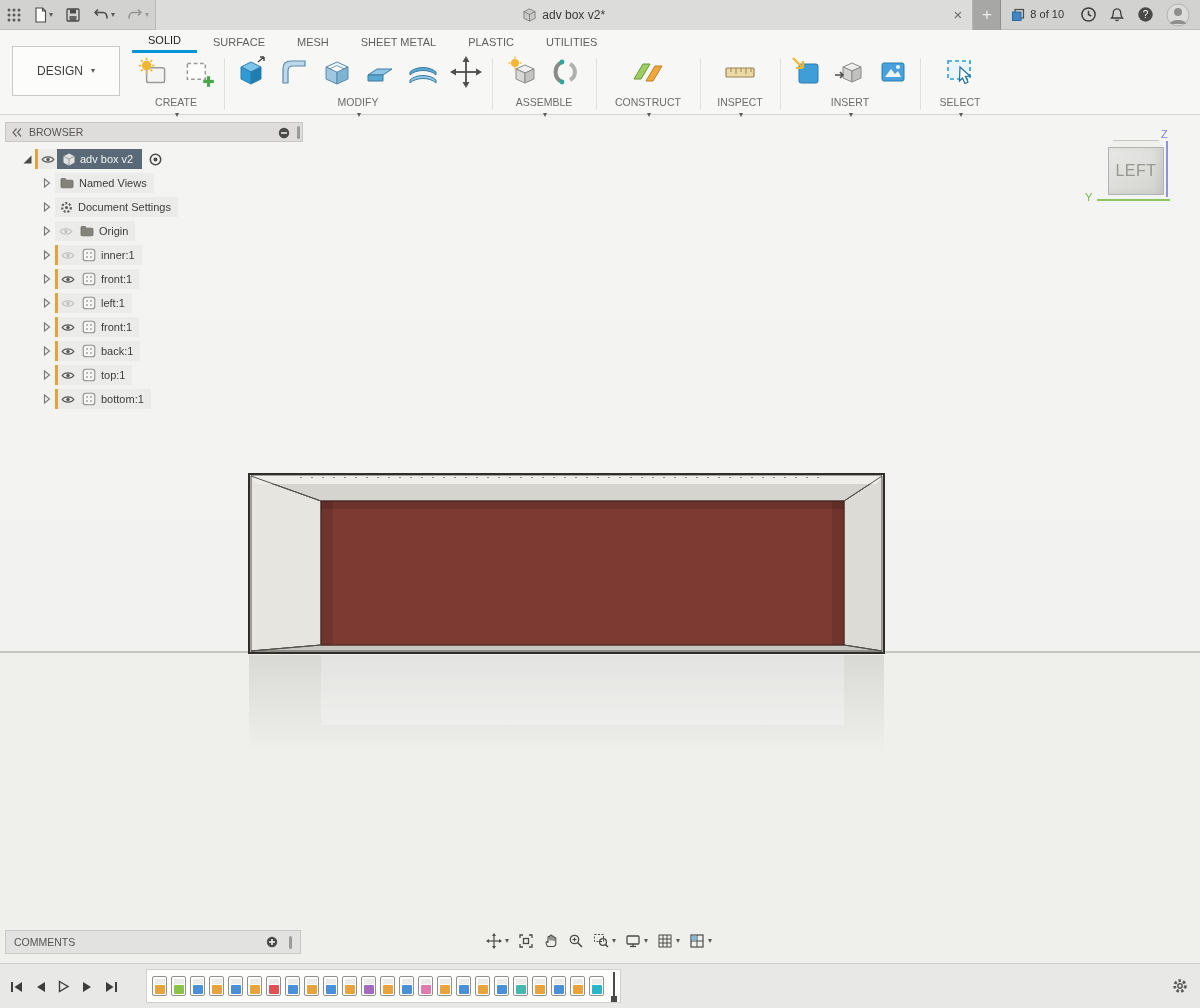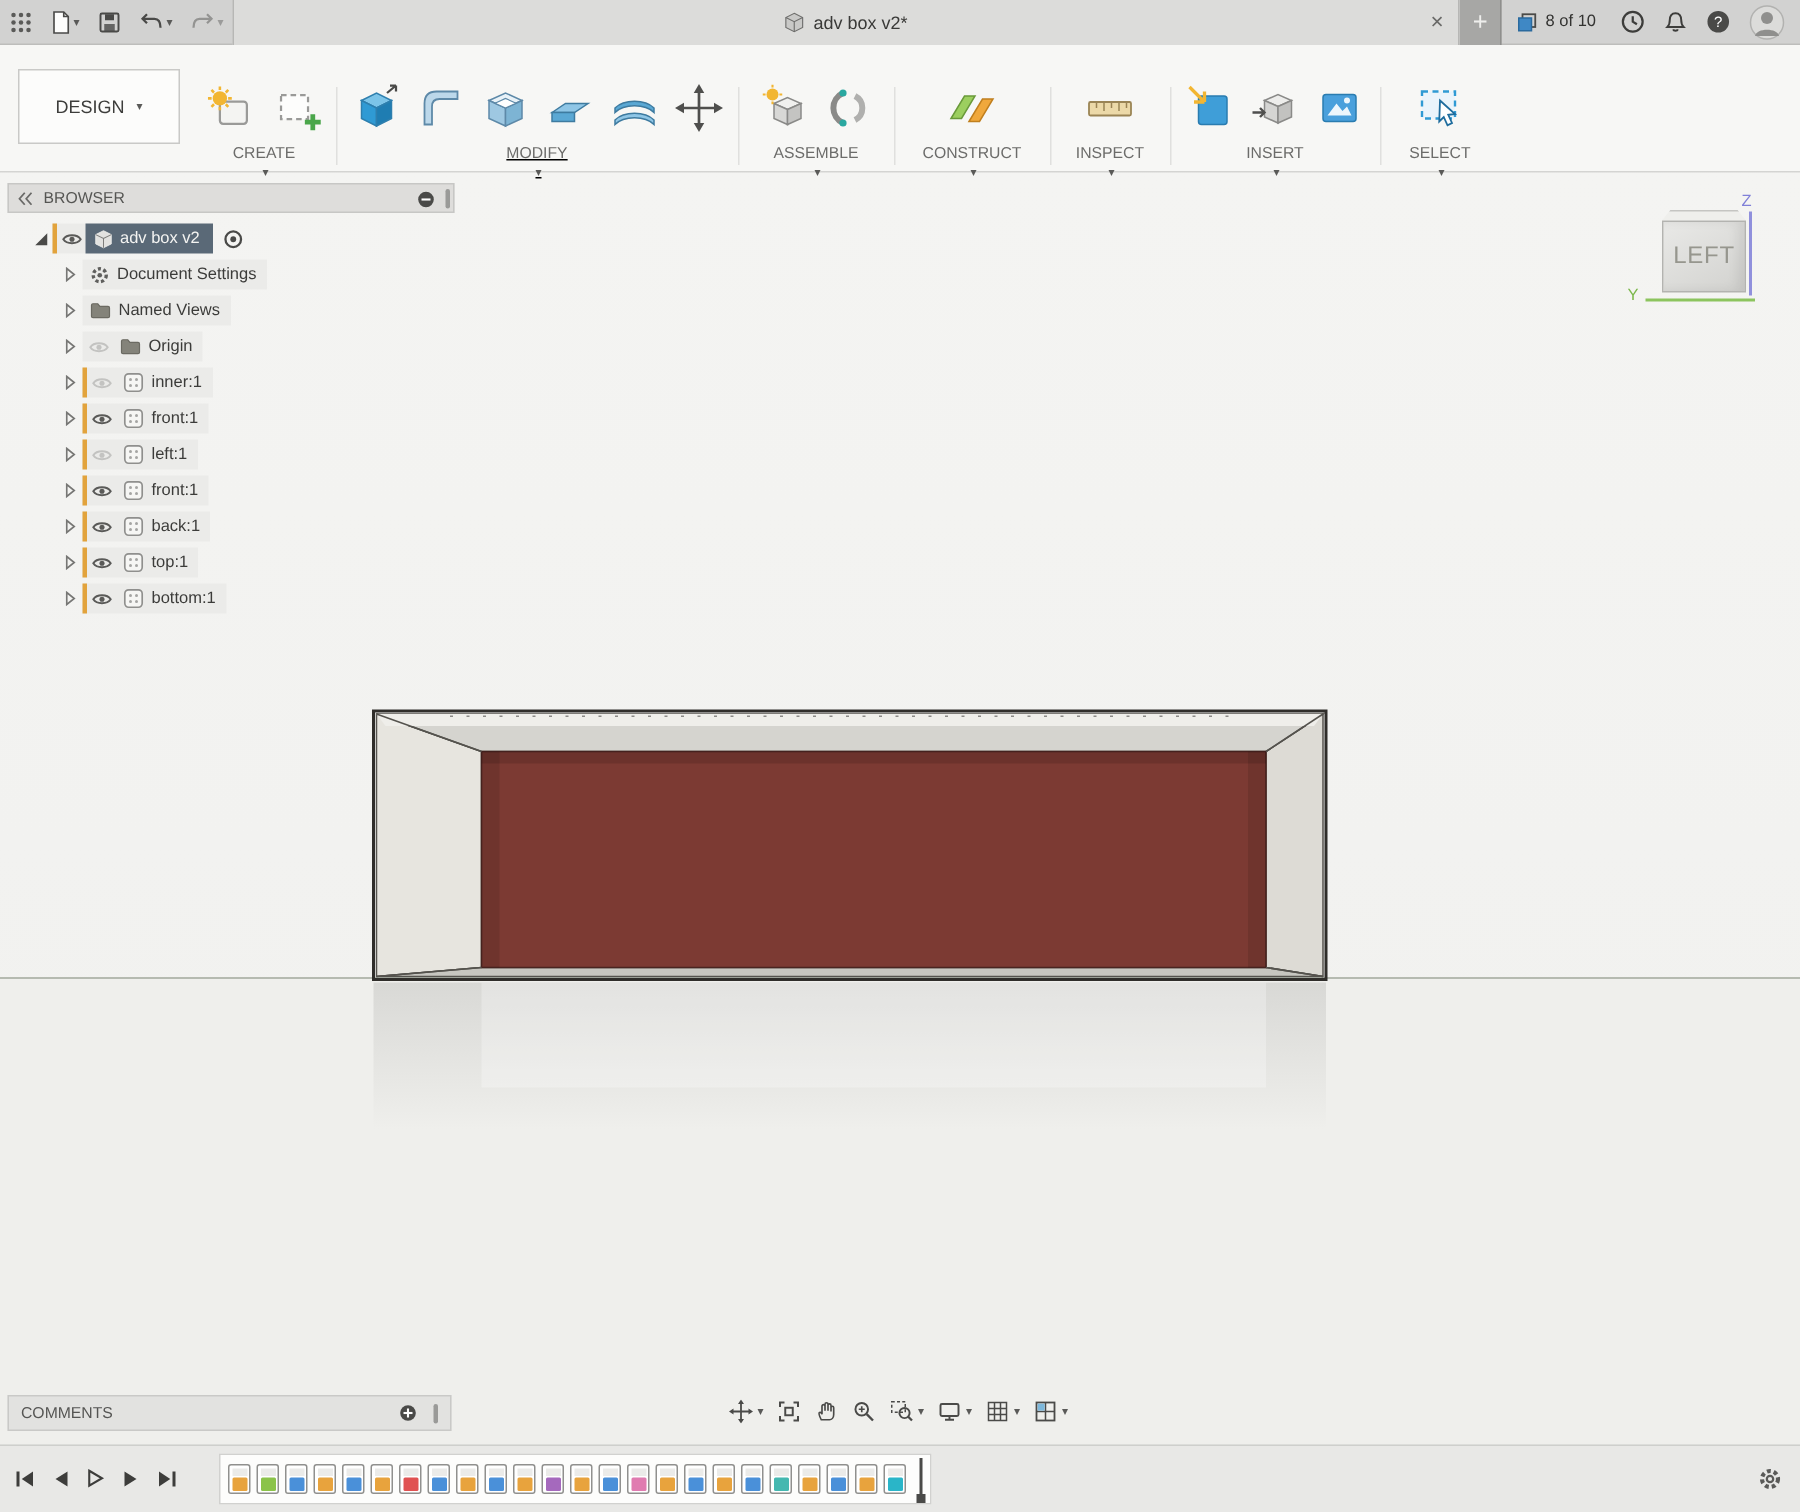--- a/index.html
+++ b/index.html
@@ -225,20 +225,28 @@
       </svg>
     </div>
   </div>
 
   <div id="ribbon">
     <div id="design-btn">
       <span>DESIGN</span>
       <span class="caret">▾</span>
     </div>
 
+    <div id="ribbon-tab-row">
+        <div class="rtab active">SOLID</div>
+        <div class="rtab">SURFACE</div>
+        <div class="rtab">MESH</div>
+        <div class="rtab">SHEET METAL</div>
+        <div class="rtab">PLASTIC</div>
+        <div class="rtab">UTILITIES</div>
+      </div>
 
     <div class="rgroup" style="left:130px; width:92px;">
       <div class="gicons">
         <span>
           <svg viewBox="0 0 34 34" width="36" height="36">
             <rect x="10" y="12" width="17" height="14" rx="2" fill="#f4f4f2" stroke="#9a9a98" stroke-width="1.4"></rect>
             <circle cx="10" cy="10" r="4.5" fill="#f2b632"></circle>
             <g stroke="#f2b632" stroke-width="1.6">
               <line x1="10" y1="2.5" x2="10" y2="4.8"></line>
                 <line x1="10" y1="15.2" x2="10" y2="17.5"></line>
@@ -261,21 +269,21 @@
           </svg>
         </span>
       </div>
       <div class="glabel">
         <span>CREATE</span>
         <span class="caret">▾</span>
       </div>
     </div>
     <div class="gdiv" style="left:224px"></div>
 
-    <div class="rgroup" style="left:228px; width:260px;text-decoration:underline;">
+    <div class="rgroup" style="left:228px; width:260px;">
       <div class="gicons">
         <span>
           <svg viewBox="0 0 34 34" width="34" height="34">
             <path d="M7 12 L17 7 L27 12 L17 17 Z" fill="#7cc4e8" stroke="#2e7fae"></path>
             <path d="M7 12 L17 17 L17 29 L7 24 Z" fill="#2f9ad4" stroke="#2e7fae"></path>
             <path d="M17 17 L27 12 L27 24 L17 29 Z" fill="#1f7db2" stroke="#2e7fae"></path>
             <path d="M24 7 L30 2 M30 2 V6 M30 2 H26" stroke="#4a4a48" stroke-width="1.5" fill="none"></path>
           </svg>
         </span>
         <span>
@@ -486,41 +494,41 @@
       </div>
 
     <div class="brow" style="padding-left: 34px;">
           <span class="arrow">
             <svg width="8" height="10">
               <path d="M1.5 1 L6.5 5 L1.5 9 Z" fill="none" stroke="#777775" stroke-width="1.1"></path>
             </svg>
           </span>
           <span class="chip">
             <span style="display:flex;align-items:center;padding-left:5px;">
-              <svg width="13" height="13" viewBox="0 0 15 15">
-                <circle cx="7.5" cy="7.5" r="5" fill="none" stroke="#5f5f5d" stroke-width="2.6" stroke-dasharray="2.4 1.9"></circle>
-                <circle cx="7.5" cy="7.5" r="1.8" fill="#5f5f5d"></circle>
-              </svg>
-            </span>
-            <span class="rlabel">Document Settings</span>
+              <svg width="14" height="12" viewBox="0 0 14 12">
+                <path d="M1 2.5 C1 1.9 1.4 1.5 2 1.5 H5.2 L6.6 3.2 H12 C12.6 3.2 13 3.6 13 4.2 V9.8 C13 10.4 12.6 10.8 12 10.8 H2 C1.4 10.8 1 10.4 1 9.8 Z" fill="#84837a" stroke="#6b6a62" stroke-width="0.8"></path>
+              </svg>
+            </span>
+            <span class="rlabel">Named Views</span>
           </span>
         </div>
         <div class="brow" style="padding-left: 34px;">
           <span class="arrow">
             <svg width="8" height="10">
               <path d="M1.5 1 L6.5 5 L1.5 9 Z" fill="none" stroke="#777775" stroke-width="1.1"></path>
             </svg>
           </span>
           <span class="chip">
             <span style="display:flex;align-items:center;padding-left:5px;">
-              <svg width="14" height="12" viewBox="0 0 14 12">
-                <path d="M1 2.5 C1 1.9 1.4 1.5 2 1.5 H5.2 L6.6 3.2 H12 C12.6 3.2 13 3.6 13 4.2 V9.8 C13 10.4 12.6 10.8 12 10.8 H2 C1.4 10.8 1 10.4 1 9.8 Z" fill="#84837a" stroke="#6b6a62" stroke-width="0.8"></path>
-              </svg>
-            </span>
-            <span class="rlabel">Named Views</span>
+              <svg width="13" height="13" viewBox="0 0 15 15">
+                <circle cx="7.5" cy="7.5" r="5" fill="none" stroke="#5f5f5d" stroke-width="2.6" stroke-dasharray="2.4 1.9"></circle>
+                <circle cx="7.5" cy="7.5" r="1.8" fill="#5f5f5d"></circle>
+              </svg>
+            </span>
+            <span class="rlabel">Document Settings</span>
           </span>
         </div>
         <div class="brow" style="padding-left: 34px;">
           <span class="arrow">
             <svg width="8" height="10">
               <path d="M1.5 1 L6.5 5 L1.5 9 Z" fill="none" stroke="#777775" stroke-width="1.1"></path>
             </svg>
           </span>
           <span class="chip">
             <span class="eyewrap">

